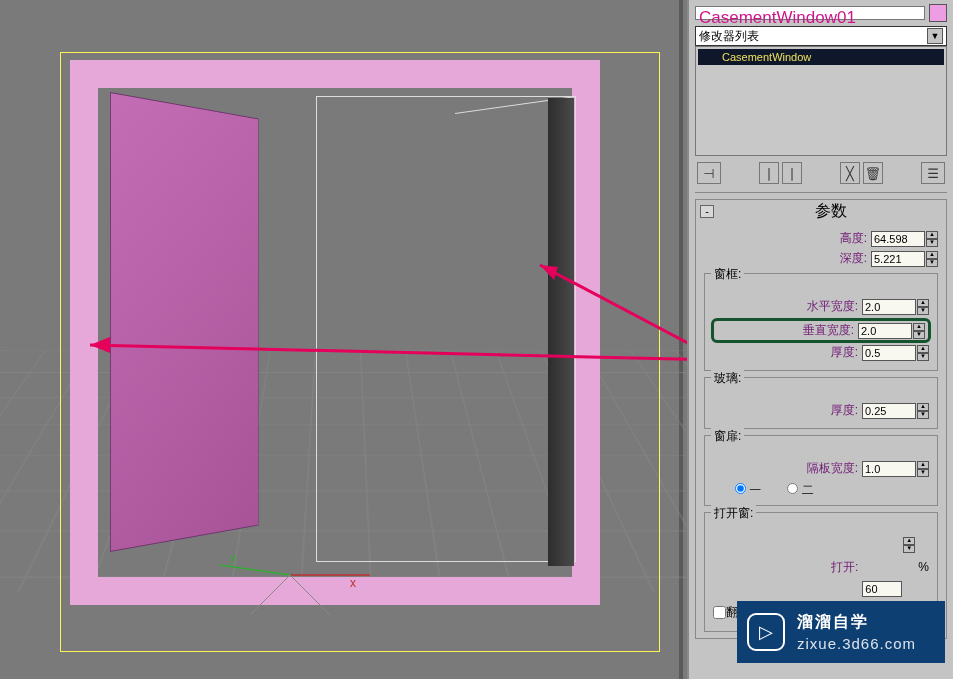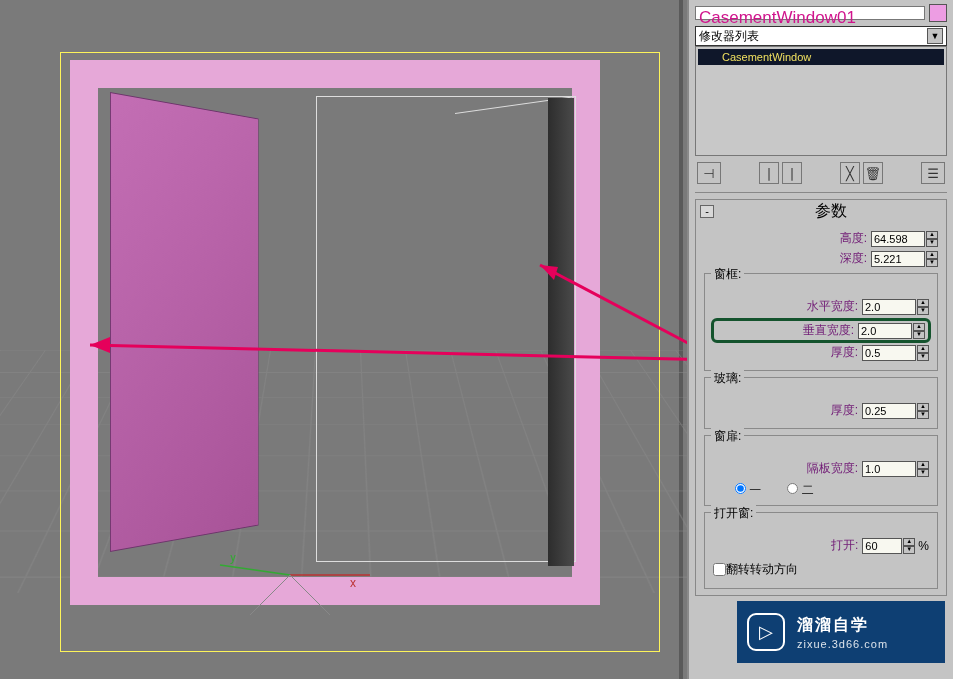--- a/index.html
+++ b/index.html
@@ -280,21 +280,21 @@
     width: 38px; height: 38px;
     border: 2px solid #fff;
     border-radius: 9px;
     display: flex;
     align-items: center;
     justify-content: center;
     margin-right: 12px;
     font-size: 18px;
   }
   .wm-text .wm-title { font-size: 16px; font-weight: bold; letter-spacing: 2px; }
-  .wm-text .wm-sub { font-size: 11px; opacity: .85; margin-top: 2px; letter-spacing: 1px; text-align: center; }
+  .wm-text .wm-sub { font-size: 15px; opacity: .85; margin-top: 2px; letter-spacing: 1px; text-align: center; }
 </style>
 </head>
 <body>
 
 <div class="viewport">
   <div class="grid"></div>
   <div class="window-frame"></div>
   <div class="wireframe-box"></div>
   <div class="right-jamb"></div>
   <div class="panel-open"></div>
@@ -443,21 +443,21 @@
           <label><input type="radio" class="radio" name="sash" checked="" style=""> <span>一</span></label>
           <label><input type="radio" class="radio" name="sash" style=""> <span>二</span></label>
         </div>
       </div>
 
       <div class="group">
         <span class="group-title">打开窗:</span>
         <div class="param-row">
           <span class="param-label">打开:</span>
           <div class="spinner">
-            <input style="width: 40px;" value="60">
+            <input style="width: 40px; margin-top: 44px;" value="60">
             <div class="spinner-btns">
                 <div>▲</div>
                 <div>▼</div>
               </div>
           </div>
           <span class="pct">%</span>
         </div>
         <div class="checkbox-row">
           <input type="checkbox" style="">
           <span>翻转转动方向</span>

